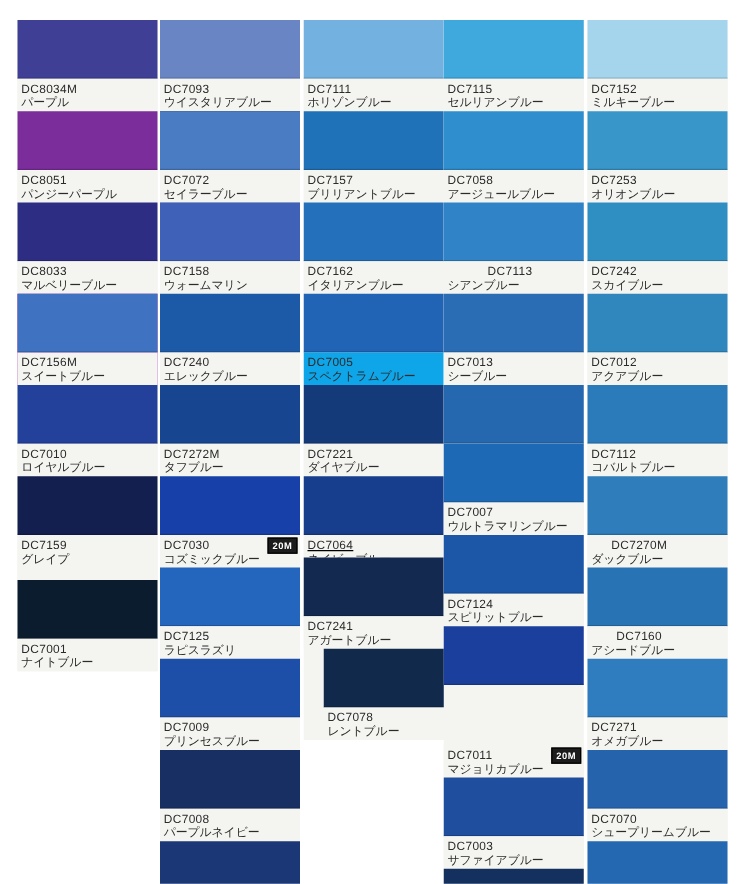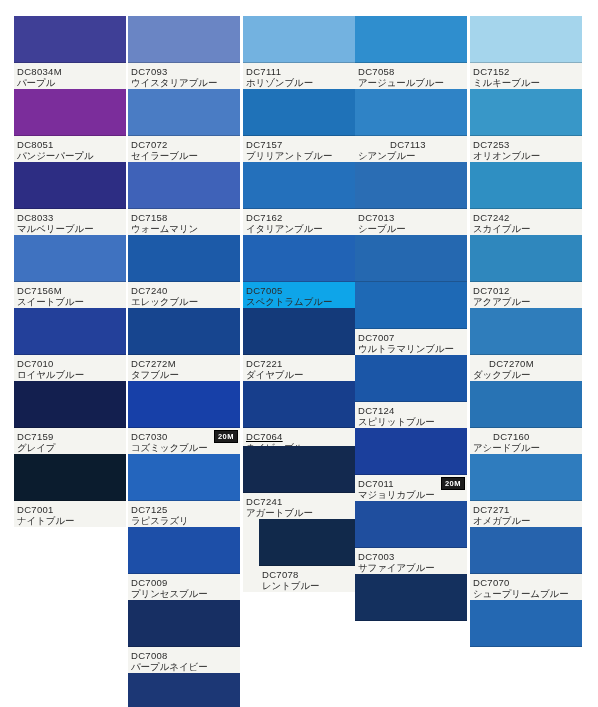--- a/index.html
+++ b/index.html
@@ -118,21 +118,21 @@
       </div>
       <div class="swatch-card" style="background: rgb(244, 244, 240);">
         <div class="swatch-chip" title="DC7010" style="background: rgb(35, 64, 154); height: 47px;"></div>
         <div class="swatch-meta" style="height: 26px; background: rgb(244, 244, 240);">
           <div class="swatch-code" style="color: rgb(43, 43, 43);">DC7010</div>
           <div class="swatch-name" style="color: rgb(43, 43, 43);">ロイヤルブルー</div>
         </div>
       </div>
       <div class="swatch-card" style="background: rgb(244, 244, 240);">
         <div class="swatch-chip" title="DC7159" style="background: rgb(19, 31, 79); height: 47px;"></div>
-        <div class="swatch-meta" style="height: 26px; background: rgb(244, 244, 240);">
+        <div class="swatch-meta" style="height: 36px; background: rgb(244, 244, 240);">
           <div class="swatch-code" style="color: rgb(43, 43, 43);">DC7159</div>
           <div class="swatch-name" style="color: rgb(43, 43, 43);">グレイプ</div>
         </div>
       </div>
       <div class="swatch-card" style="background: rgb(244, 244, 240);">
         <div class="swatch-chip" title="DC7001" style="background: rgb(11, 28, 46); height: 47px;"></div>
         <div class="swatch-meta" style="height: 26px; background: rgb(244, 244, 240);">
           <div class="swatch-code" style="color: rgb(43, 43, 43);">DC7001</div>
           <div class="swatch-name" style="color: rgb(43, 43, 43);">ナイトブルー</div>
         </div>
@@ -260,20 +260,27 @@
       <div class="swatch-card" style="background: rgb(244, 244, 240); padding-left: 16px;">
         <div class="swatch-chip" title="DC7078" style="background: rgb(17, 41, 75); height: 47px;"></div>
         <div class="swatch-meta" style="height: 26px; background: rgb(244, 244, 240);">
           <div class="swatch-code" style="color: rgb(43, 43, 43);">DC7078</div>
           <div class="swatch-name" style="color: rgb(43, 43, 43);">レントブルー</div>
         </div>
       </div>
     </div>
     <div class="column" style="left: 355px; top: 16px;">
       <div class="swatch-card" style="background: rgb(244, 244, 240);">
+        <div class="swatch-chip" title="DC7115" style="background: rgb(63, 168, 220); height: 47px;"></div>
+        <div class="swatch-meta" style="height: 26px; background: rgb(244, 244, 240);">
+          <div class="swatch-code" style="color: rgb(43, 43, 43);">DC7115</div>
+          <div class="swatch-name" style="color: rgb(43, 43, 43);">セルリアンブルー</div>
+        </div>
+      </div>
+      <div class="swatch-card" style="background: rgb(244, 244, 240);">
         <div class="swatch-chip" title="DC7058" style="background: rgb(47, 142, 206); height: 47px;"></div>
         <div class="swatch-meta" style="height: 26px; background: rgb(244, 244, 240);">
           <div class="swatch-code" style="color: rgb(43, 43, 43);">DC7058</div>
           <div class="swatch-name" style="color: rgb(43, 43, 43);">アージュールブルー</div>
         </div>
       </div>
       <div class="swatch-card" style="background: rgb(244, 244, 240);">
         <div class="swatch-chip" title="DC7113" style="background: rgb(47, 131, 198); height: 47px;"></div>
         <div class="swatch-meta" style="height: 26px; background: rgb(244, 244, 240);">
           <div class="swatch-code" style="color: rgb(43, 43, 43); padding-left: 32px;">DC7113</div>
@@ -299,21 +306,21 @@
       </div>
       <div class="swatch-card" style="background: rgb(244, 244, 240);">
         <div class="swatch-chip" title="DC7124" style="background: rgb(27, 86, 167); height: 47px;"></div>
         <div class="swatch-meta" style="height: 26px; background: rgb(244, 244, 240);">
           <div class="swatch-code" style="color: rgb(43, 43, 43);">DC7124</div>
           <div class="swatch-name" style="color: rgb(43, 43, 43);">スピリットブルー</div>
         </div>
       </div>
       <div class="swatch-card" style="background: rgb(244, 244, 240);">
         <div class="swatch-chip" title="DC7011" style="background: rgb(27, 63, 156); height: 47px;"></div>
-        <div class="swatch-meta" style="height: 26px; background: rgb(244, 244, 240);">
+        <div class="swatch-meta" style="height: 26px; background: rgb(244, 244, 240); margin-top: 48px;">
           <div class="swatch-code" style="color: rgb(43, 43, 43);">DC7011</div>
           <div class="swatch-name" style="color: rgb(43, 43, 43);">マジョリカブルー</div>
           <span class="badge-20m" style="background: rgb(28, 28, 28); color: rgb(255, 255, 255);">20M</span>
         </div>
       </div>
       <div class="swatch-card" style="background: rgb(244, 244, 240);">
         <div class="swatch-chip" title="DC7003" style="background: rgb(31, 78, 158); height: 47px;"></div>
         <div class="swatch-meta" style="height: 26px; background: rgb(244, 244, 240);">
           <div class="swatch-code" style="color: rgb(43, 43, 43);">DC7003</div>
           <div class="swatch-name" style="color: rgb(43, 43, 43);">サファイアブルー</div>
@@ -343,20 +350,27 @@
         <div class="swatch-meta" style="height: 26px; background: rgb(244, 244, 240);">
           <div class="swatch-code" style="color: rgb(43, 43, 43);">DC7242</div>
           <div class="swatch-name" style="color: rgb(43, 43, 43);">スカイブルー</div>
         </div>
       </div>
       <div class="swatch-card" style="background: rgb(244, 244, 240);">
         <div class="swatch-chip" title="DC7012" style="background: rgb(47, 135, 189); height: 47px;"></div>
         <div class="swatch-meta" style="height: 26px; background: rgb(244, 244, 240);">
           <div class="swatch-code" style="color: rgb(43, 43, 43);">DC7012</div>
           <div class="swatch-name" style="color: rgb(43, 43, 43);">アクアブルー</div>
+        </div>
+      </div>
+      <div class="swatch-card" style="background: rgb(244, 244, 240);">
+        <div class="swatch-chip" title="DC7112" style="background: rgb(43, 123, 187); height: 47px;"></div>
+        <div class="swatch-meta" style="height: 26px; background: rgb(244, 244, 240);">
+          <div class="swatch-code" style="color: rgb(43, 43, 43);">DC7112</div>
+          <div class="swatch-name" style="color: rgb(43, 43, 43);">コバルトブルー</div>
         </div>
       </div>
       <div class="swatch-card" style="background: rgb(244, 244, 240);">
         <div class="swatch-chip" title="DC7270M" style="background: rgb(47, 125, 187); height: 47px;"></div>
         <div class="swatch-meta" style="height: 26px; background: rgb(244, 244, 240);">
           <div class="swatch-code" style="color: rgb(43, 43, 43); padding-left: 16px;">DC7270M</div>
           <div class="swatch-name" style="color: rgb(43, 43, 43);">ダックブルー</div>
         </div>
       </div>
       <div class="swatch-card" style="background: rgb(244, 244, 240);">

